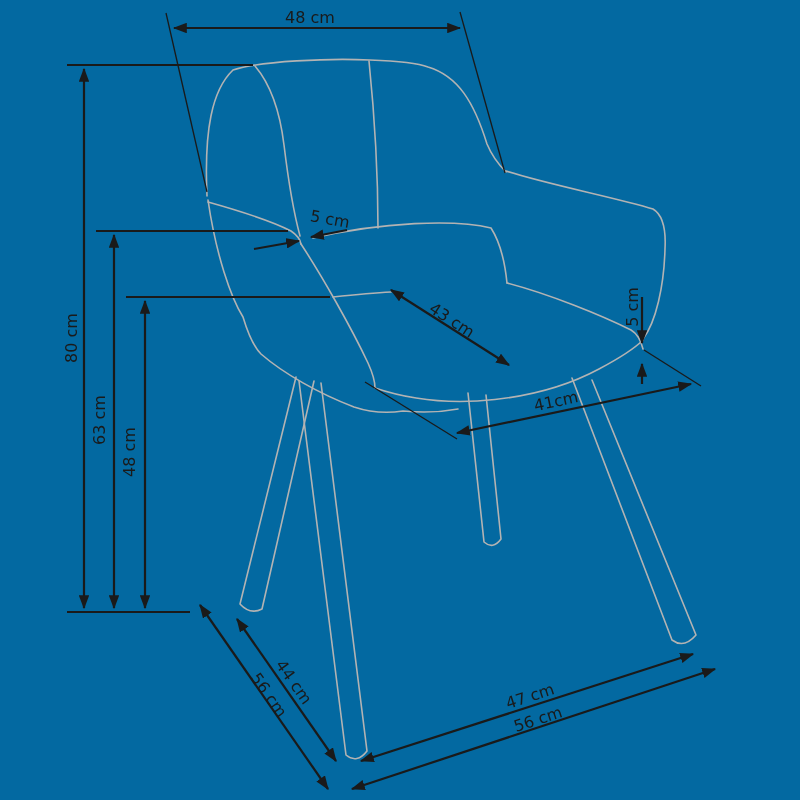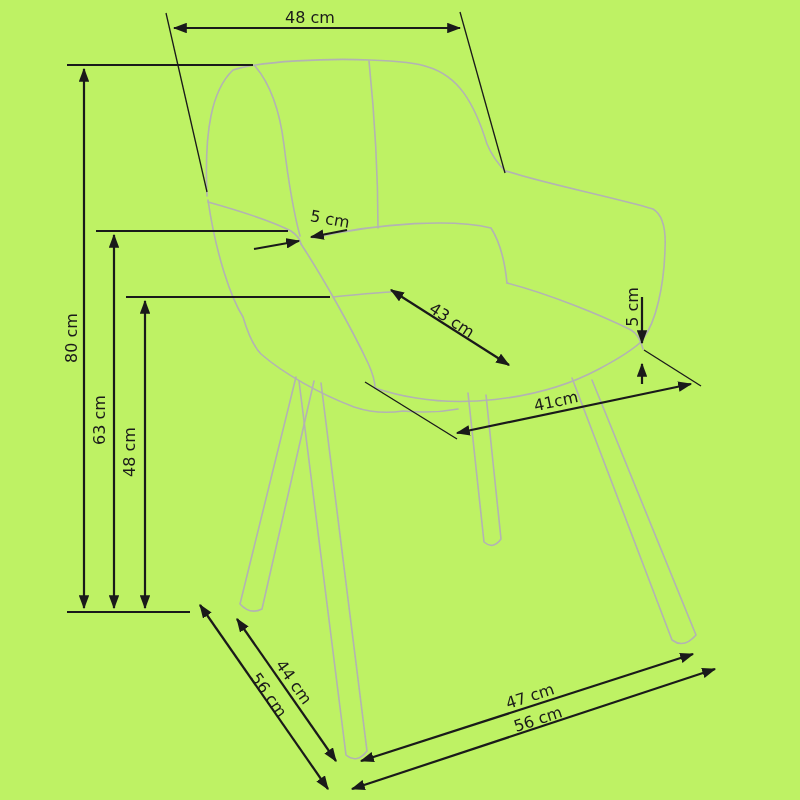--- a/index.html
+++ b/index.html
@@ -5,21 +5,21 @@
   html, body {
     margin: 0;
     padding: 0;
     background: #ffffff;
     font-family: "DejaVu Sans", "Liberation Sans", sans-serif;
   }
   .stage {
     position: relative;
     width: 800px;
     height: 800px;
-    background: #bef264;
+    background: #0369a1;
     overflow: hidden;
   }
   svg { display: block; }
   .chair {
     stroke: #b3b3b3;
     stroke-width: 1.6;
     fill: none;
     stroke-linecap: round;
     stroke-linejoin: round;
   }

